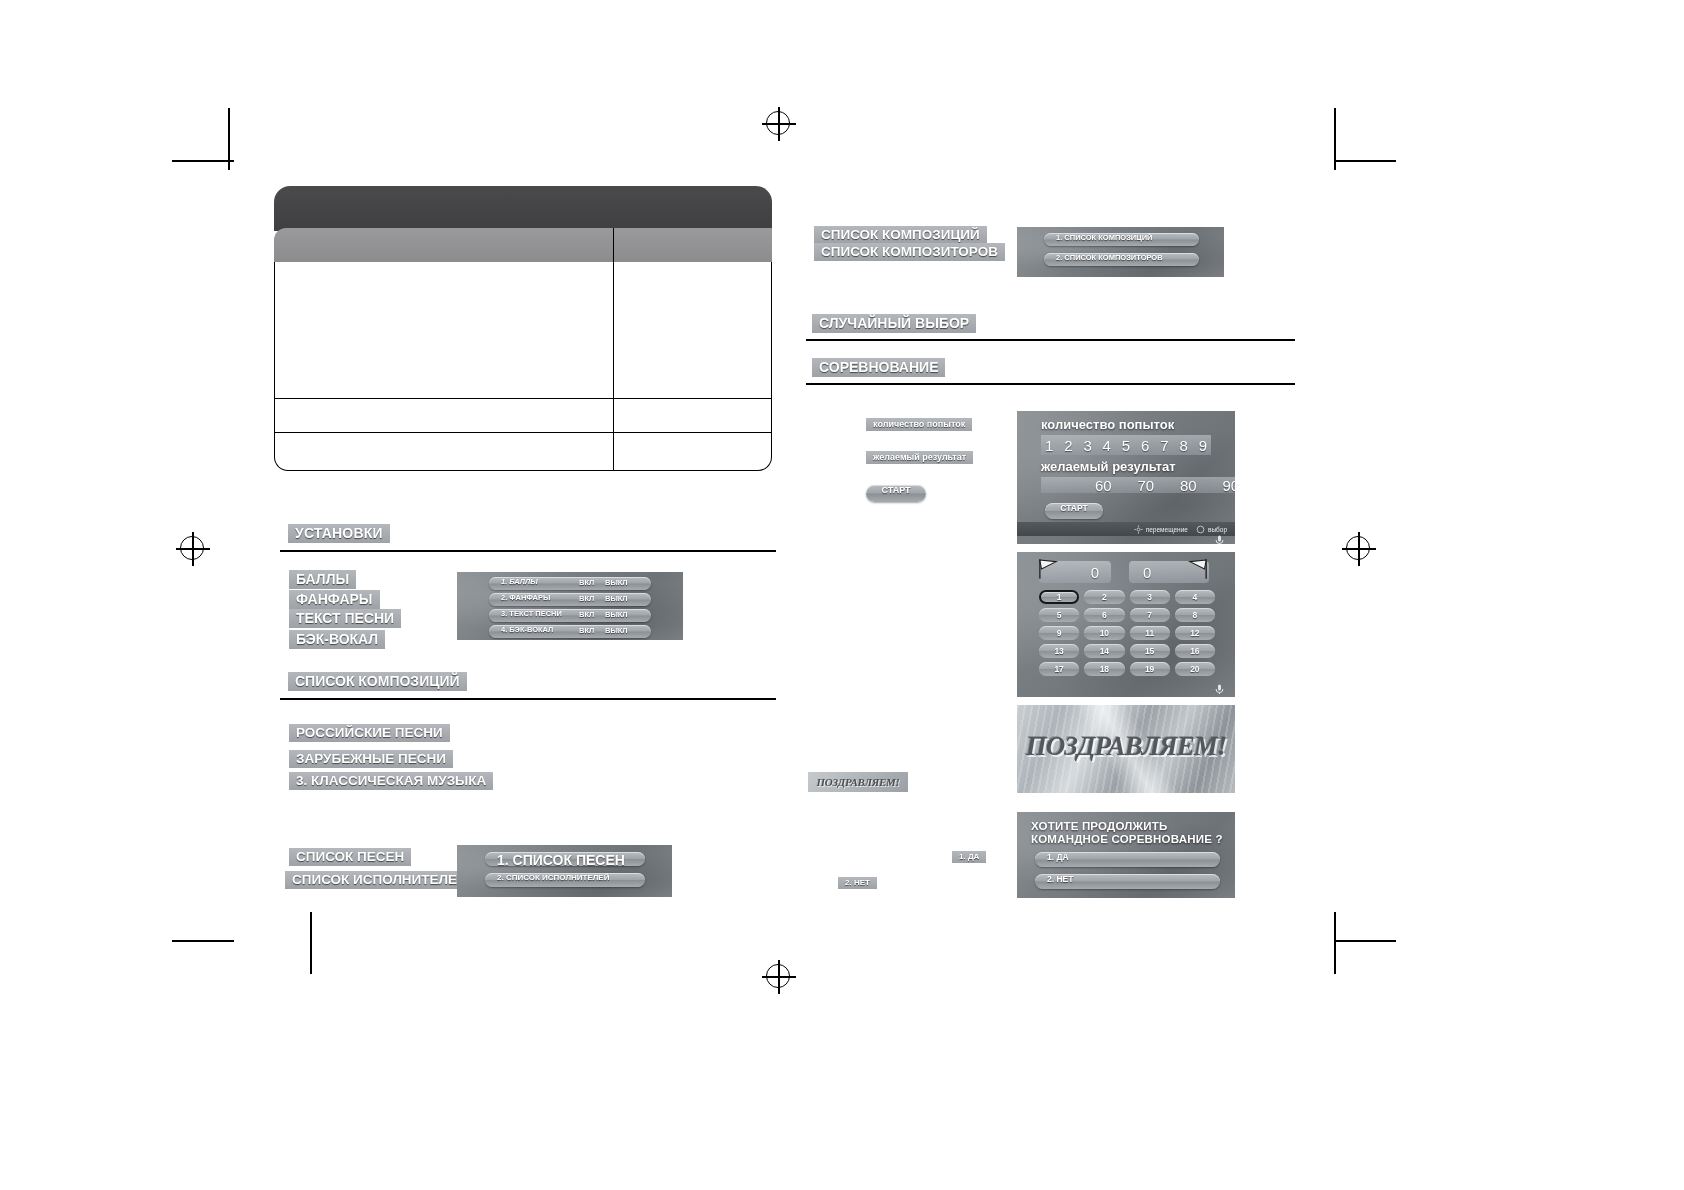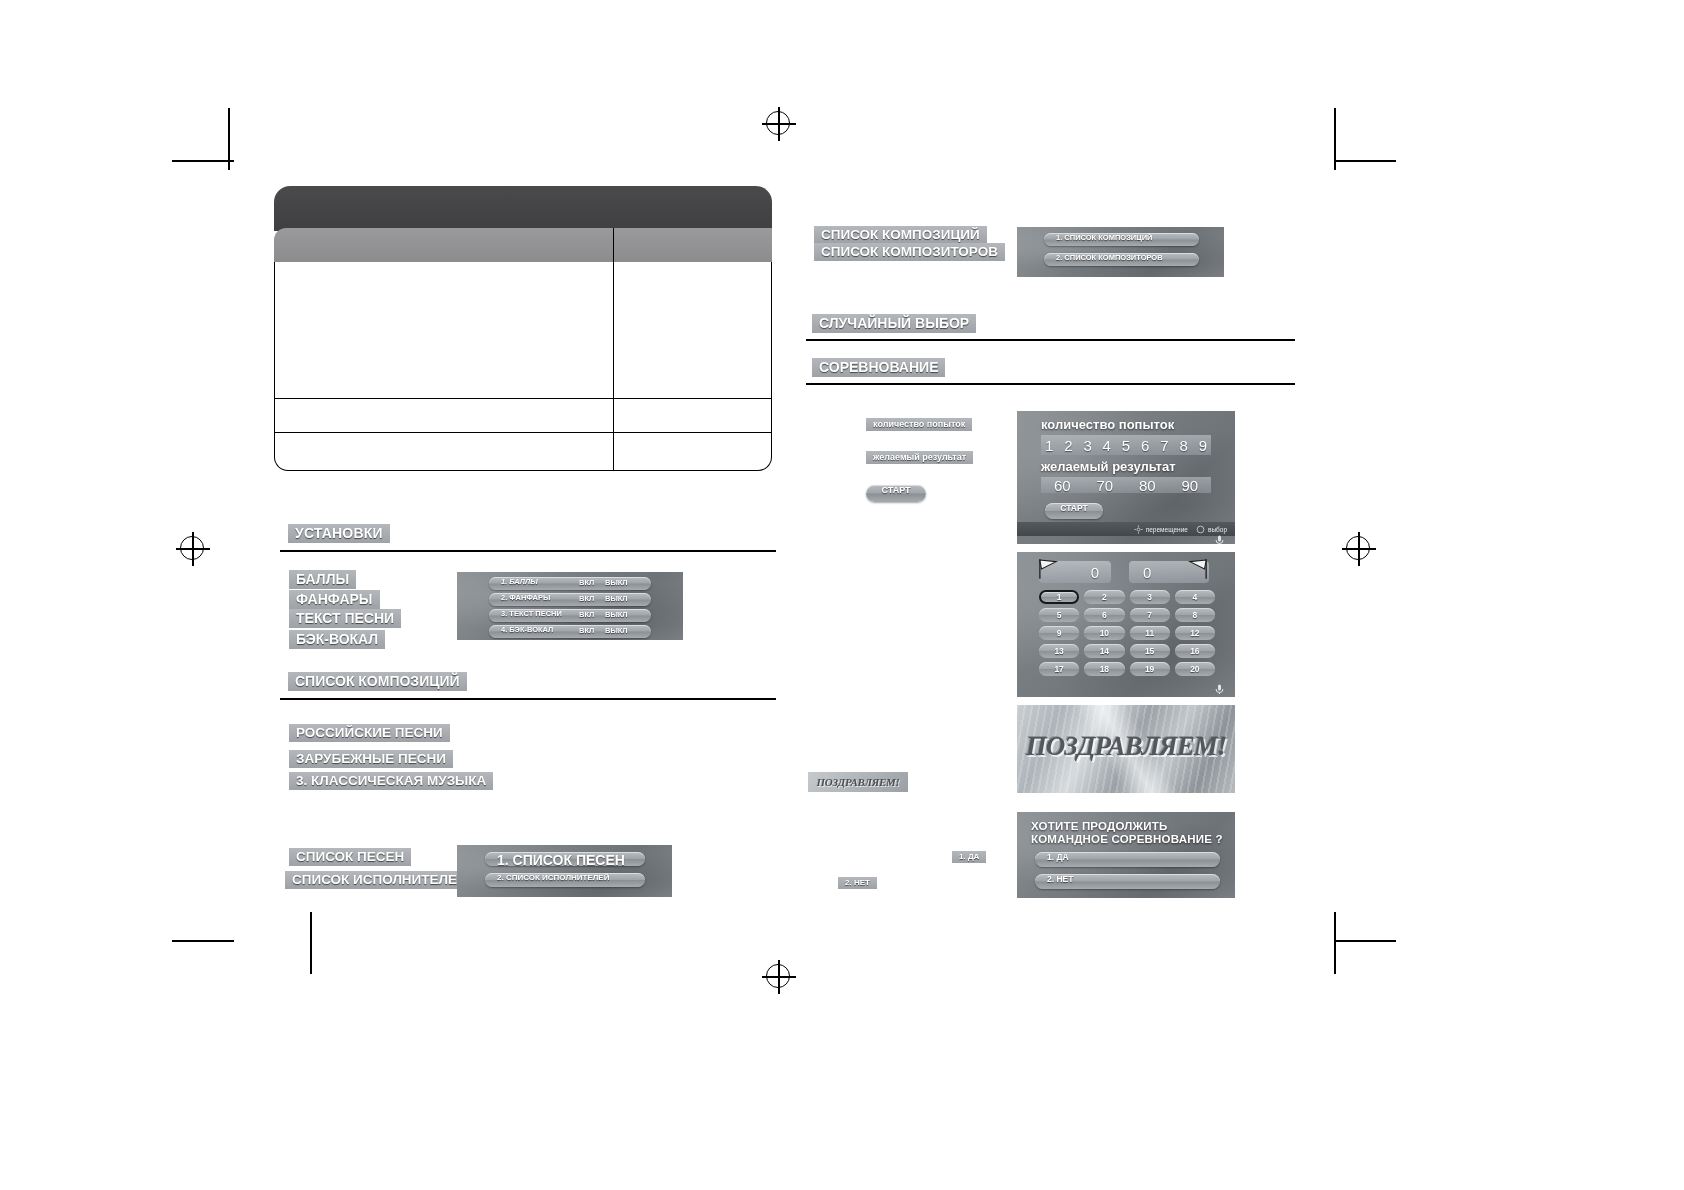--- a/index.html
+++ b/index.html
@@ -205,21 +205,21 @@
       <span style="color:#fff;font-size:15px;text-shadow:0 1px 1px rgba(0,0,0,.5);">5</span>
       <span style="color:#fff;font-size:15px;text-shadow:0 1px 1px rgba(0,0,0,.5);">6</span>
       <span style="color:#fff;font-size:15px;text-shadow:0 1px 1px rgba(0,0,0,.5);">7</span>
       <span style="color:#fff;font-size:15px;text-shadow:0 1px 1px rgba(0,0,0,.5);">8</span>
       <span style="color:#fff;font-size:15px;text-shadow:0 1px 1px rgba(0,0,0,.5);">9</span>
     </div>
     <div style="position:absolute;z-index:3;left:24px;top:48px;color:#fff;font-weight:bold;font-size:13px;
                 text-shadow:0 1px 2px rgba(0,0,0,.6);">желаемый результат</div>
     <div style="position:absolute;z-index:3;left:24px;top:66px;width:170px;height:16px;
                 background:linear-gradient(180deg,rgba(190,195,200,.6),rgba(150,156,162,.6));
-                display:flex;align-items:center;justify-content:space-around;">
+                display:flex;align-items:center;justify-content:space-around;padding-left:41px;">
       <span style="color:#fff;font-size:15px;text-shadow:0 1px 1px rgba(0,0,0,.5);">60</span>
       <span style="color:#fff;font-size:15px;text-shadow:0 1px 1px rgba(0,0,0,.5);">70</span>
       <span style="color:#fff;font-size:15px;text-shadow:0 1px 1px rgba(0,0,0,.5);">80</span>
       <span style="color:#fff;font-size:15px;text-shadow:0 1px 1px rgba(0,0,0,.5);">90</span>
     </div>
     <div class="mbtn" style="position:absolute;left:28px;top:92px;width:58px;height:16px;font-size:8.5px;justify-content:center;">
       <span style="padding:0;">СТАРТ</span>
     </div>
 
     <div class="navhint" style="left:0;bottom:8px;width:218px;height:14px;">

